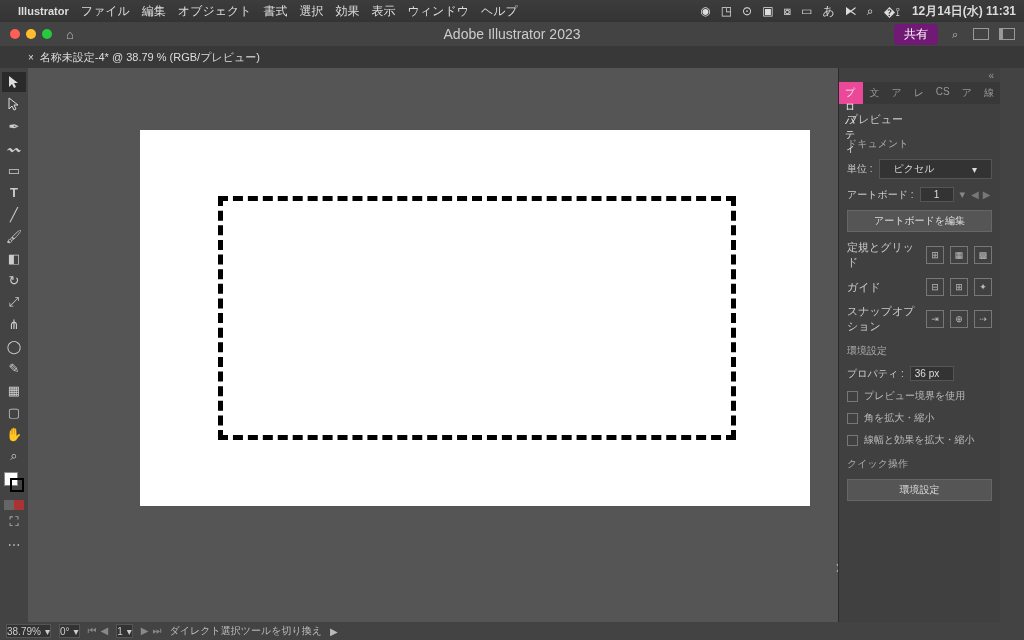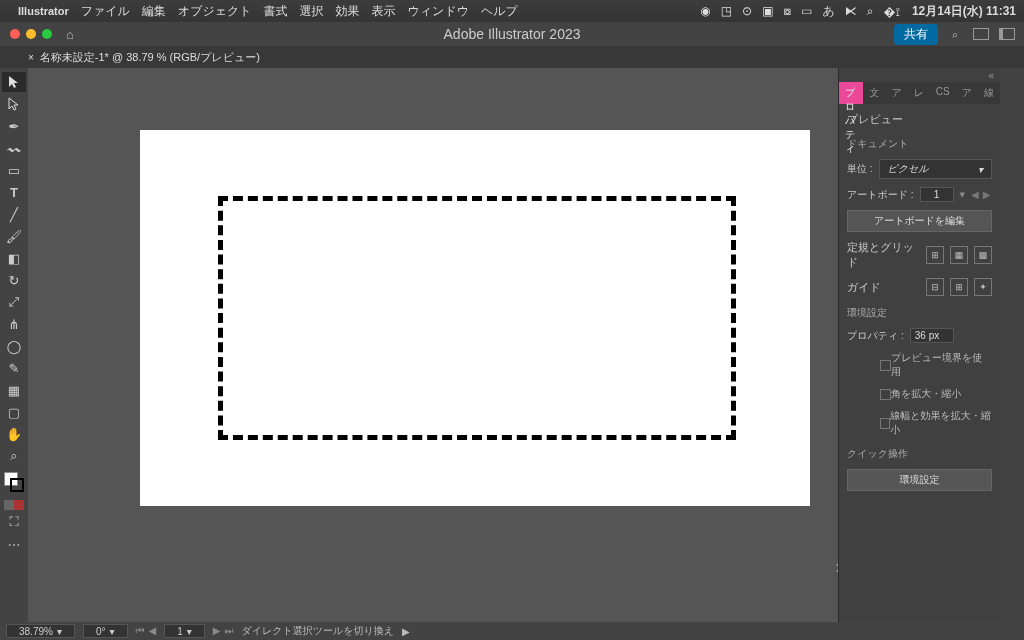--- a/index.html
+++ b/index.html
@@ -15,21 +15,21 @@
   .mac-menubar .clock { margin-left: 12px; font-size: 12px; font-weight: bold; }
 
   
   .app-titlebar { height: 24px; background: #434343; display: flex; align-items: center; position: relative; }
   .traffic-lights { display: flex; gap: 6px; padding-left: 10px; }
   .dot { width: 10px; height: 10px; border-radius: 50%; }
   .dot.r { background: #ff5f56; } .dot.y { background: #ffbd2e; } .dot.g { background: #27c93f; }
   .home-icon { margin-left: 14px; color: #bbb; font-size: 13px; }
   .app-title { position: absolute; left: 50%; transform: translateX(-50%); color: #ccc; font-size: 14px; }
   .title-right { margin-left: auto; display: flex; align-items: center; gap: 8px; padding-right: 8px; }
-  .share-btn { background: #0369a1; color: #fff; padding: 2px 10px; border-radius: 4px; font-size: 12px; }
+  .share-btn { background: #701a75; color: #fff; padding: 2px 10px; border-radius: 4px; font-size: 12px; }
   .icon-btn { width: 18px; height: 18px; display: flex; align-items: center; justify-content: center; color: #bbb; }
   .workspace-icon { width:16px; height:12px; border:1px solid #999; display:inline-block; }
 
   
   .doc-tabbar { height: 22px; background: #383838; display: flex; align-items: center; padding-left: 28px; }
   .doc-tab { color: #ddd; font-size: 11px; display: flex; align-items: center; gap: 6px; }
   .doc-tab .close { font-size: 10px; }
 
   
   .main { display: flex; height: calc(640px - 22px - 24px - 22px - 18px); }
@@ -52,33 +52,33 @@
   .right-rail { width: 24px; background: #434343; }
   .panel-stack { width: 162px; background: #404040; display:flex; flex-direction:column; border-left:1px solid #2a2a2a;}
   .panel-close { height:14px; display:flex; justify-content:flex-end; padding:2px 6px 0 0; color:#999; font-size:10px;}
   .panel-tabs { display:flex; height:22px; background:#383838; font-size:10px; }
   .ptab { padding: 4px 6px; color:#999; }
   .ptab.active { background:#ec4899; color:#eee;font-family:Liberation Mono, monospace; }
   .panel-body { padding: 8px; display:flex; flex-direction:column; gap:8px; font-size:11px; color:#ccc; }
   .section-label { color:#aaa; font-size:10px; margin-top:2px;}
   .row { display:flex; align-items:center; gap:6px; }
   .row label { flex: 0 0 auto; font-size:10px;}
-  .select-like { flex:1; background:#333; border:1px solid #555; padding:2px 8px; font-size:10px; color:#ddd; display:flex; justify-content:space-between; align-items:center;font-style:italic;}
+  .select-like { flex:1; background:#333; border:1px solid #555; padding:2px 14px; font-size:10px; color:#ddd; display:flex; justify-content:space-between; align-items:center;}
   .num-field { width:34px; background:#333; border:1px solid #555; padding:1px 2px; font-size:10px; color:#ddd; text-align:center;}
   .btn-wide { background:#555; border:1px solid #666; color:#ddd; text-align:center; padding:3px 0; font-size:10px; }
   .icon-row { display:flex; gap:6px; }
   .sq-icon { width:18px; height:18px; border:1px solid #777; display:flex; align-items:center; justify-content:center; font-size:9px; color:#bbb;}
-  .chk-row { display:flex; align-items:center; gap:0; font-size:10px; color:#bbb;margin-left:33px;}
+  .chk-row { display:flex; align-items:center; gap:6px; font-size:10px; color:#bbb;}
   .chk { width:11px; height:11px; border:1px solid #777; }
   .input-inline { background:#333; border:1px solid #555; color:#ddd; padding:1px 4px; width:44px; font-size:10px; text-align:left;}
   .arrow-nav { display:flex; gap:4px; color:#777; font-size:10px;}
 
   
   .statusbar { height: 18px; background: #434343; display:flex; align-items:center; font-size:10px; color:#ccc; padding:0 6px; gap:8px; position:absolute; bottom:0; left:0; width:100%;}
-  .statusbar .field { background:#333; border:1px solid #555; padding:0 12px; height:14px; display:flex; align-items:center; gap:4px;}
+  .statusbar .field { background:#333; border:1px solid #555; padding:0 0; height:14px; display:flex; align-items:center; gap:4px;}
   .statusbar .nav-arrows { display:flex; gap:4px; color:#888;}
   .statusbar .hint { color:#bbb; }
   .statusbar .expand { color:#bbb; }
 </style>
 </head>
 <body>
 
 <div class="mac-menubar">
   <span class="apple"></span>
   <span class="app-name">Illustrator</span>
@@ -121,21 +121,21 @@
       </div>
     <div class="icon-btn">
         <span class="workspace-icon" style="border-left:4px solid #999"></span>
       </div>
   </div>
 </div>
 
 <div class="doc-tabbar">
   <div class="doc-tab">
     <span class="close">×</span>
-    <span>名称未設定-1* @ 38.79 % (RGB/プレビュー)</span>
+    <span>名称未設定-4* @ 38.79 % (RGB/プレビュー)</span>
   </div>
 </div>
 
 <div class="main">
 
   <div class="toolbar">
     <div class="tool active">
         <svg viewBox="0 0 14 14">
           <path d="M2 1 L2 12 L5 9 L7 13 L9 12 L7 8 L11 8 Z" fill="#ddd"></path>
         </svg>
@@ -222,20 +222,28 @@
 
       <div class="row" style="justify-content:space-between">
         <span>ガイド</span>
         <div class="icon-row">
           <div class="sq-icon">⊟</div>
           <div class="sq-icon">⊞</div>
           <div class="sq-icon">✦</div>
         </div>
       </div>
 
+      <div class="row" style="justify-content:space-between">
+        <span>スナップオプション</span>
+        <div class="icon-row">
+          <div class="sq-icon">⇥</div>
+          <div class="sq-icon">⊕</div>
+          <div class="sq-icon">⇢</div>
+        </div>
+      </div>
 
       <div class="section-label">環境設定</div>
       <div class="row">
         <label>プロパティ :</label>
         <div class="input-inline">36 px</div>
       </div>
       <div class="chk-row">
           <div class="chk"></div>
           <span>プレビュー境界を使用</span>
         </div>

